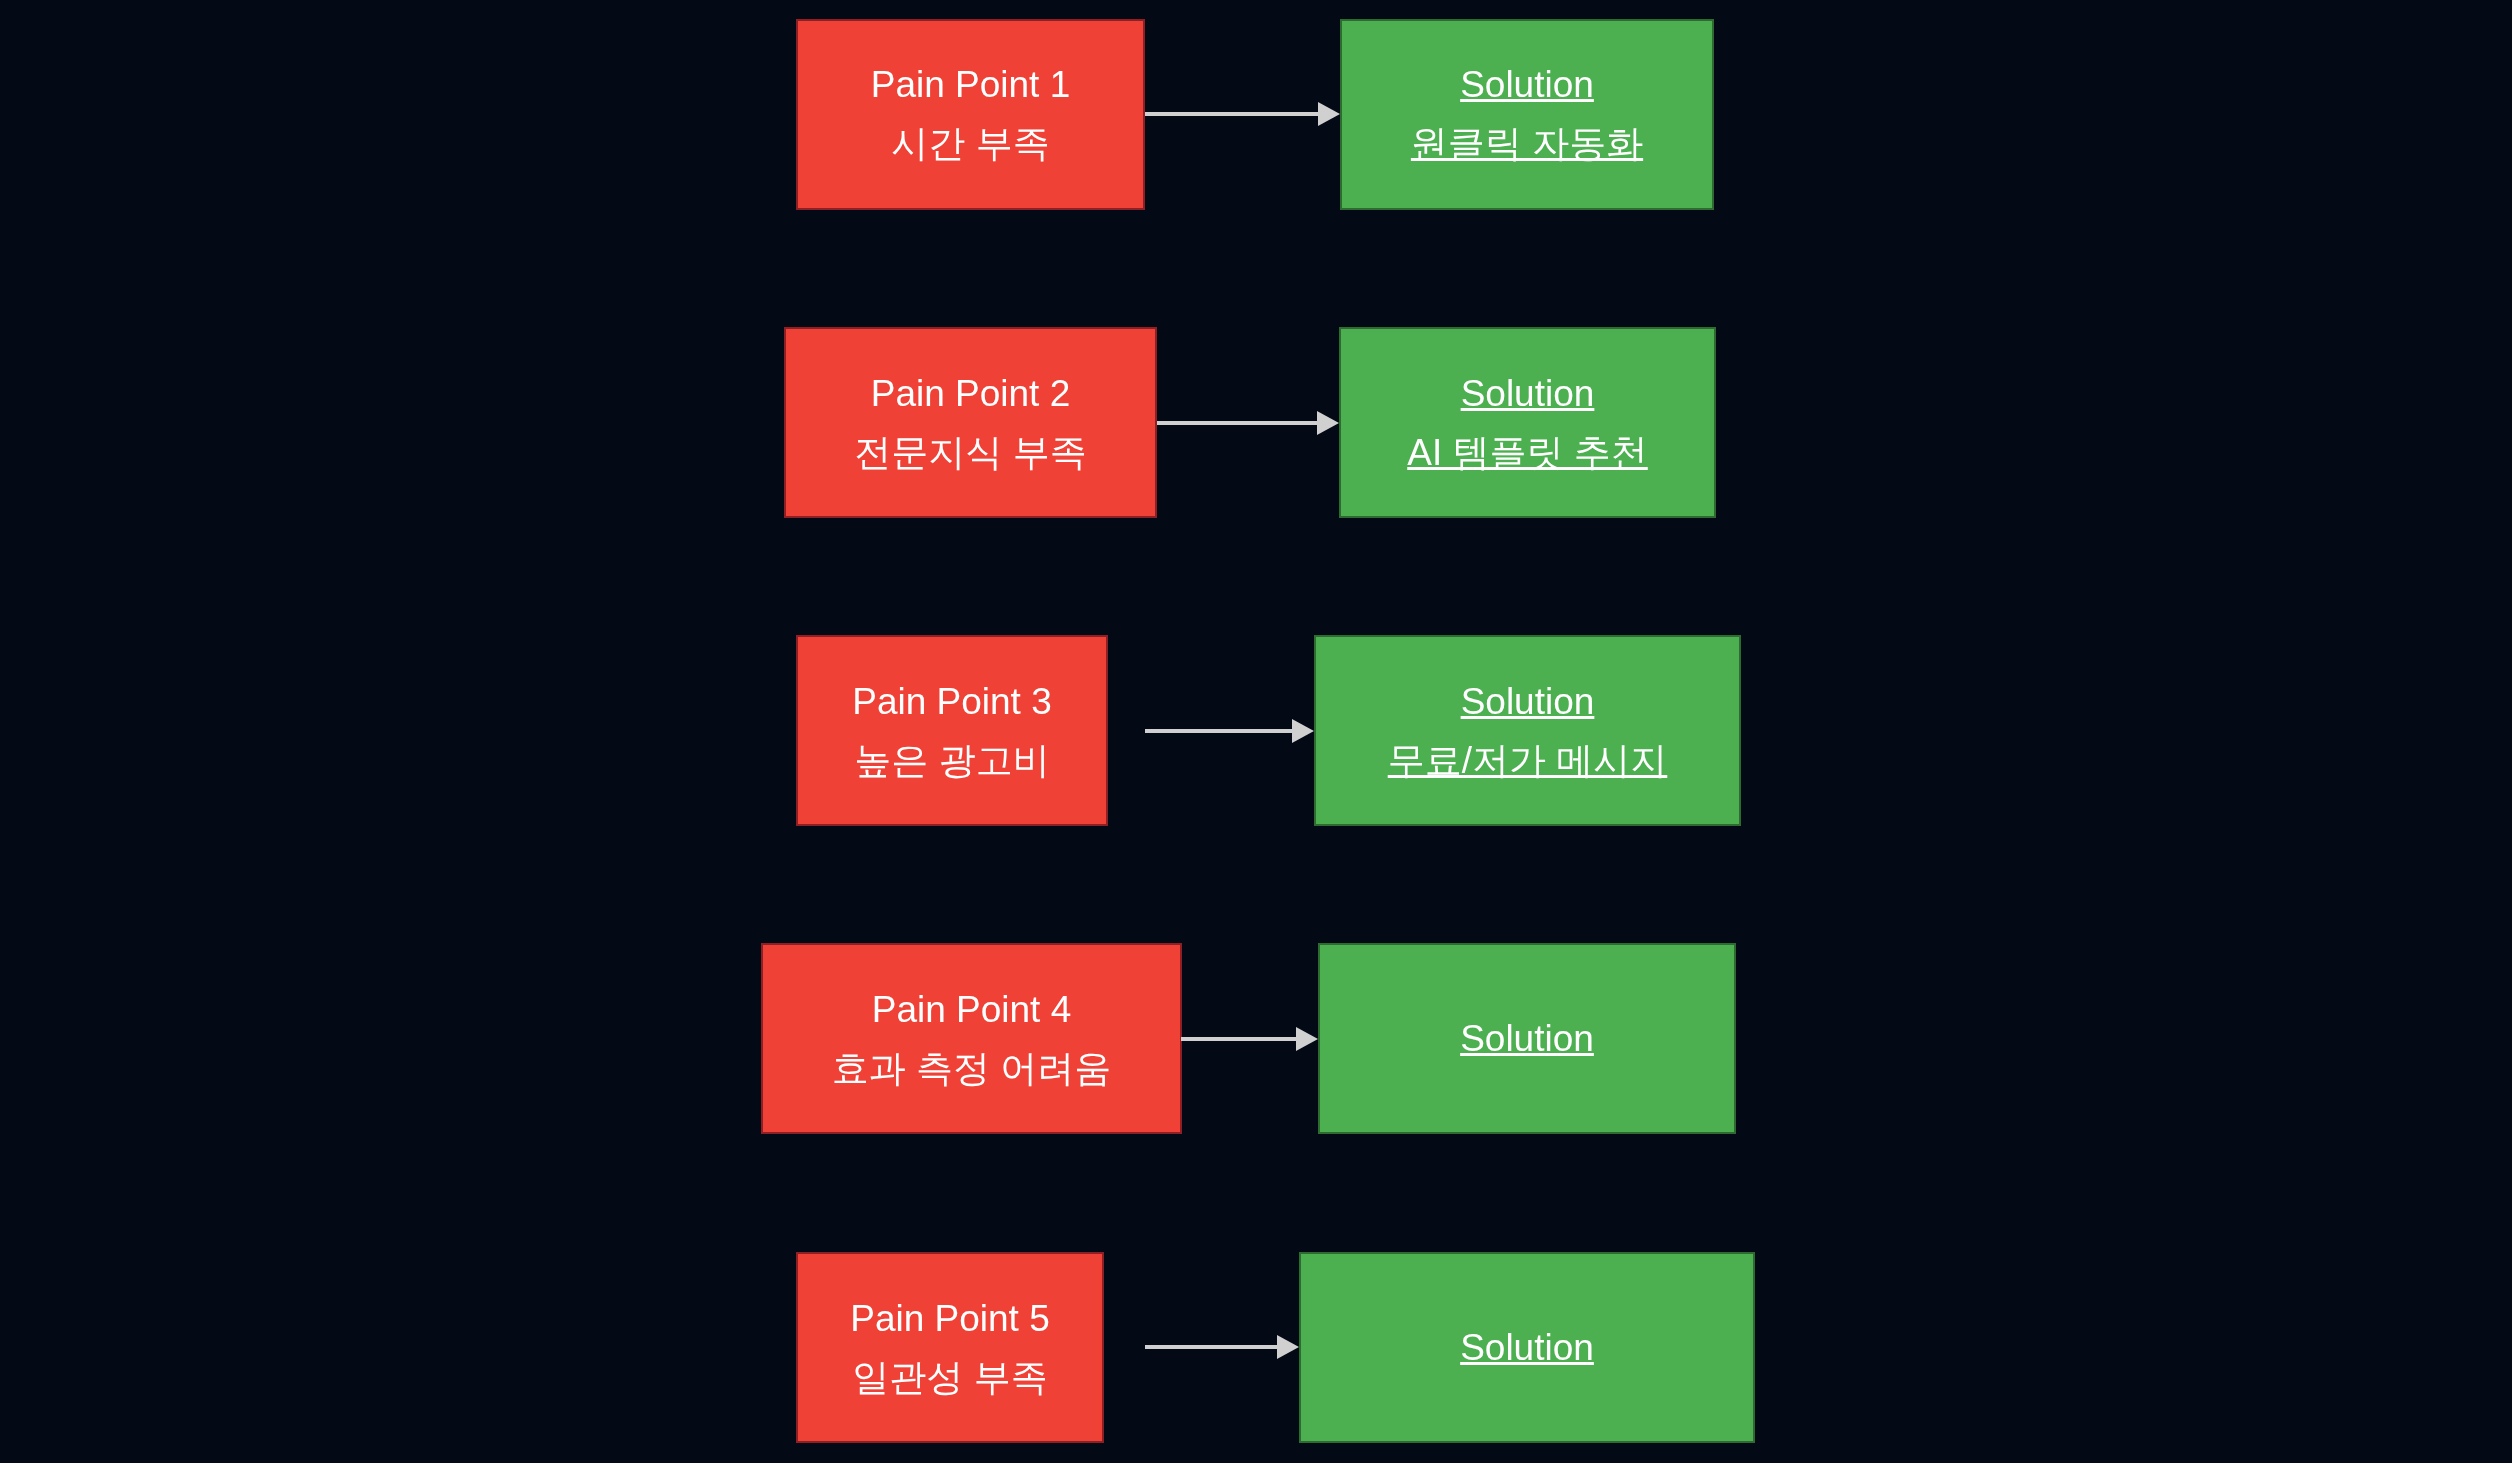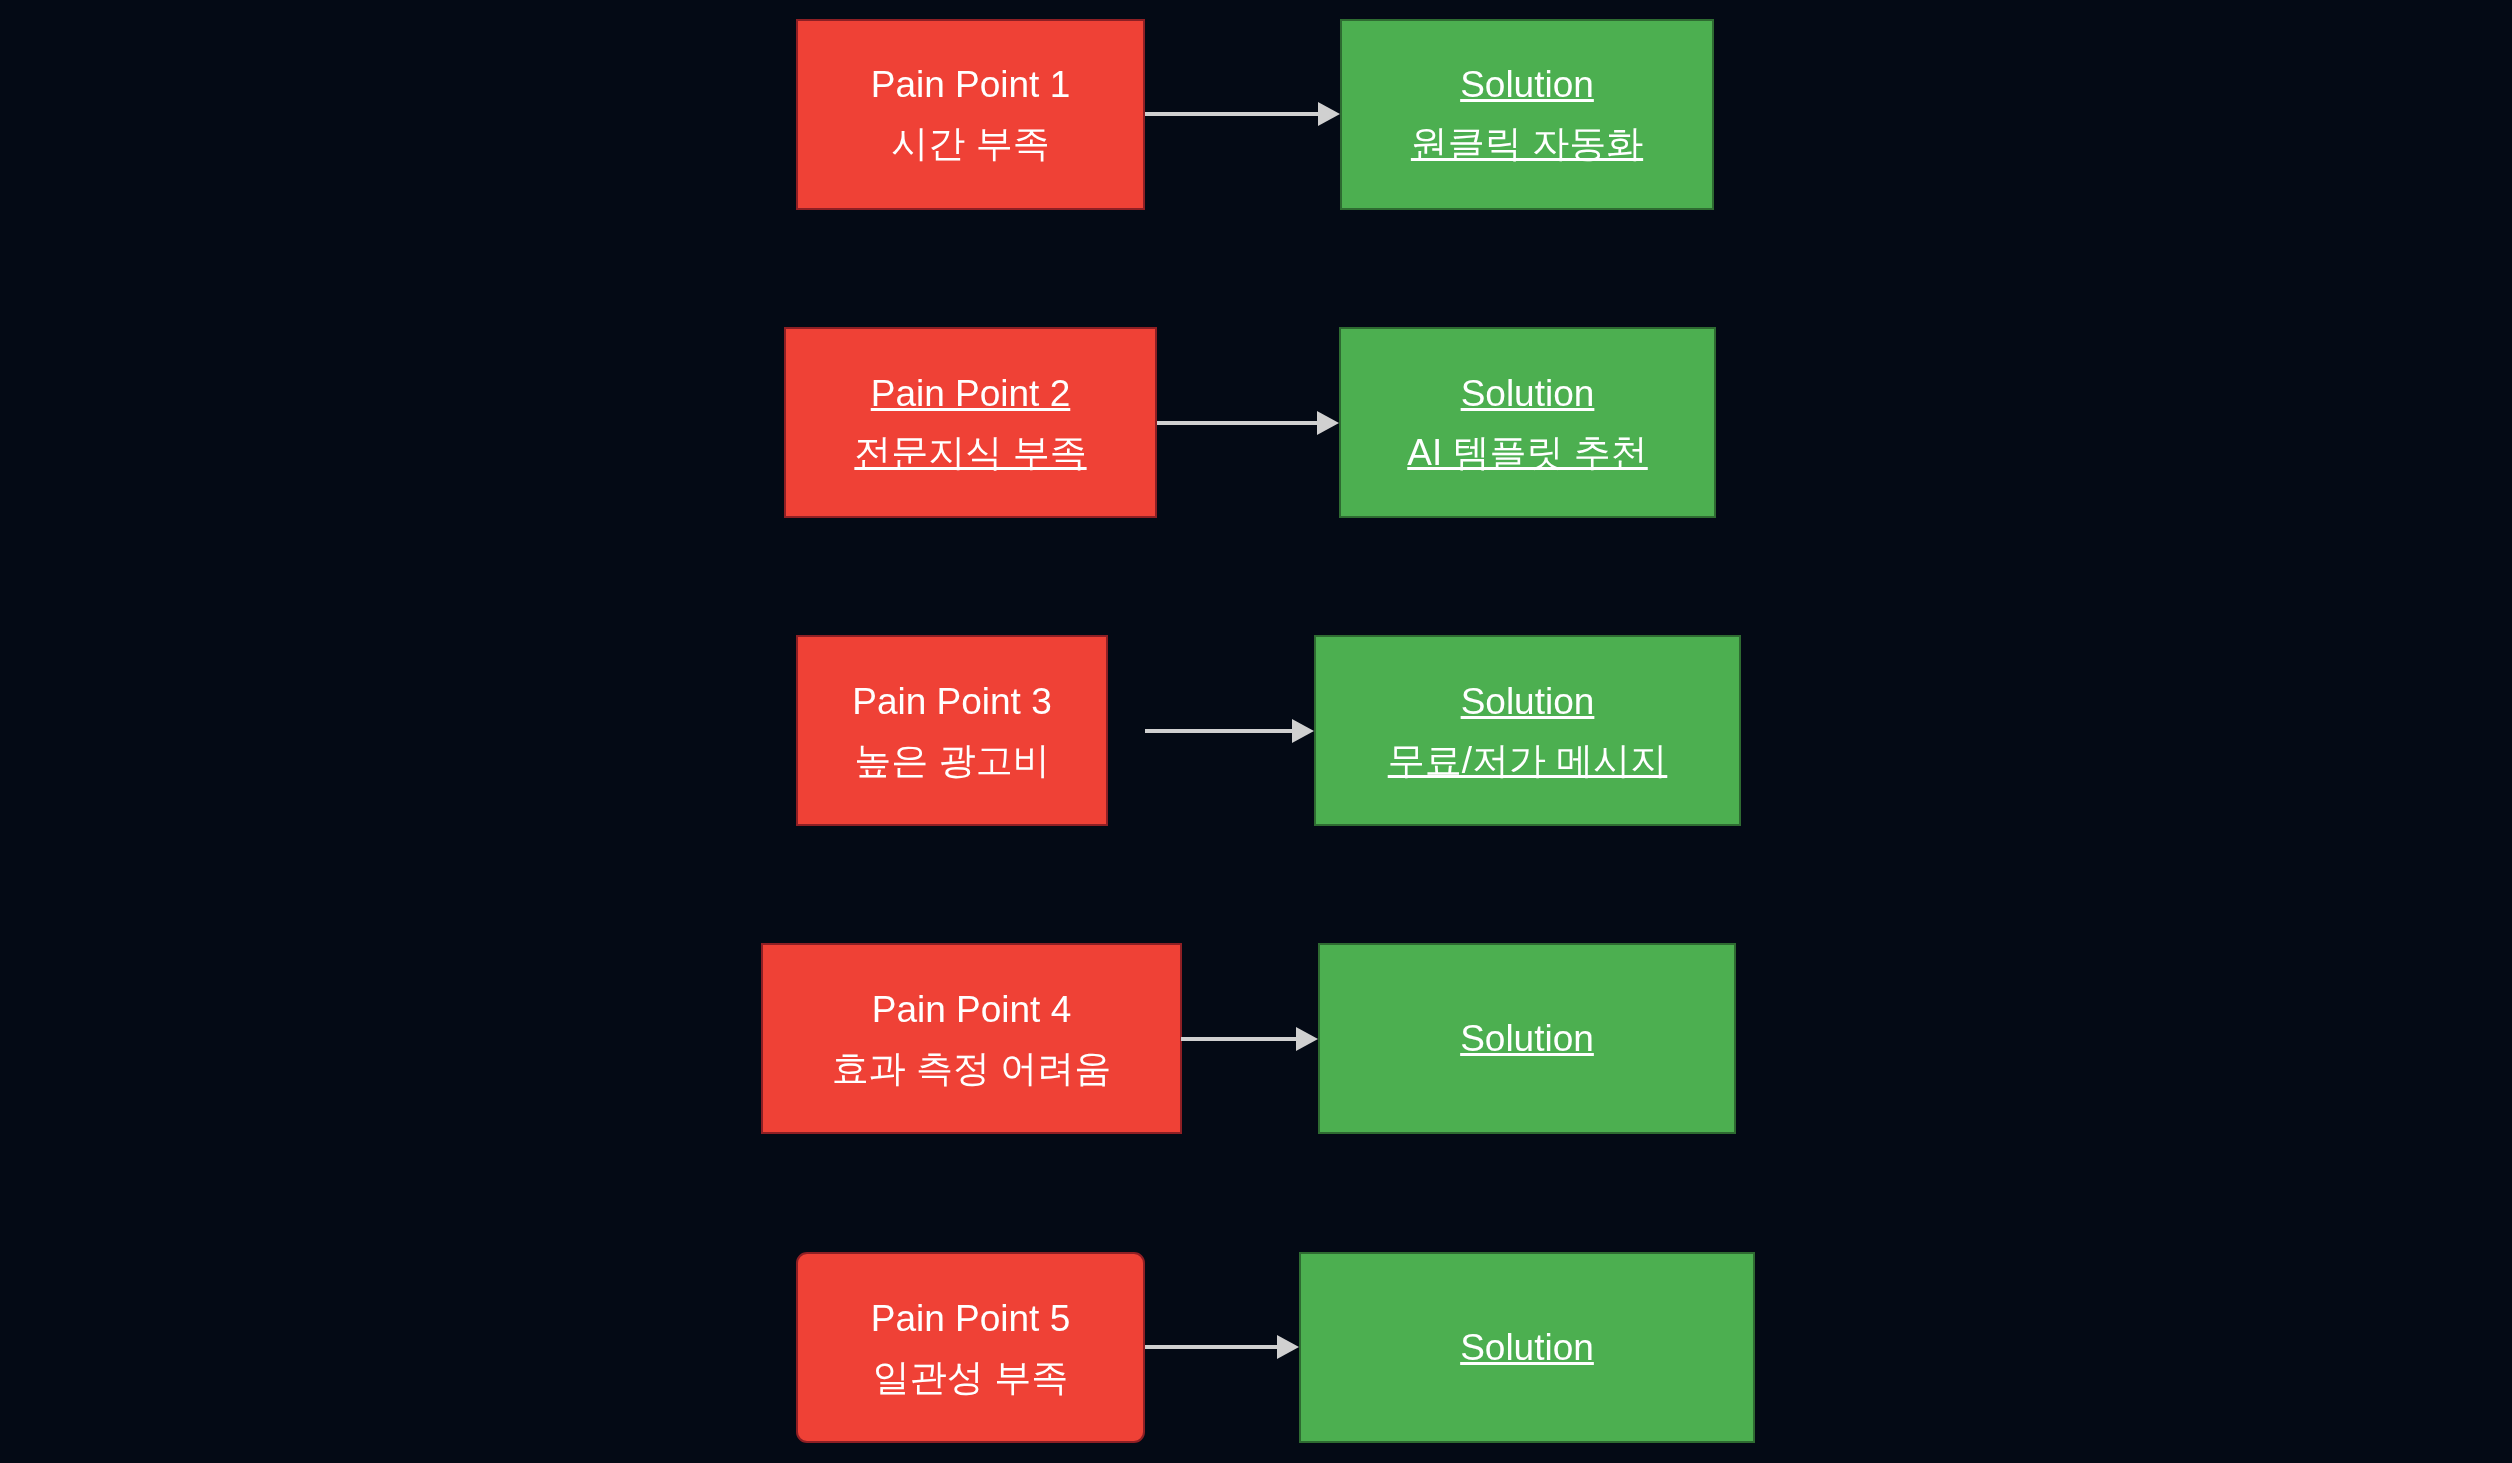--- a/index.html
+++ b/index.html
@@ -82,21 +82,21 @@
       <div class="shaft"></div>
       <div class="head"></div>
     </div>
     <div class="node solution" style="left:1340px; top:18.5px; width:374px;">
       <div>Solution</div>
       <div>원클릭 자동화</div>
     </div>
   </div>
 
   <div>
-    <div class="node pain" style="left:784px; top:327px; width:373px;text-decoration:underline;">
+    <div class="node pain" style="left:784px; top:327px; width:373px;">
       <div>Pain Point 2</div>
       <div>전문지식 부족</div>
     </div>
     <div class="arrow" style="left:1157px; top:399px; width:182px;">
       <div class="shaft"></div>
       <div class="head"></div>
     </div>
     <div class="node solution" style="left:1339px; top:327px; width:377px;">
       <div>Solution</div>
       <div>AI 템플릿 추천</div>
@@ -126,21 +126,21 @@
     <div class="arrow" style="left:1181px; top:1015px; width:137px;">
       <div class="shaft"></div>
       <div class="head"></div>
     </div>
     <div class="node solution" style="left:1318px; top:943px; width:418px;">
       <div>Solution</div>
     </div>
   </div>
 
   <div>
-    <div class="node pain" style="left:796px; top:1252px; width:349px;border-radius:11px;">
+    <div class="node pain" style="left:796px; top:1252px; width:308px;">
       <div>Pain Point 5</div>
       <div>일관성 부족</div>
     </div>
     <div class="arrow" style="left:1145px; top:1323px; width:154px;">
       <div class="shaft"></div>
       <div class="head"></div>
     </div>
     <div class="node solution" style="left:1299px; top:1252px; width:456px;">
       <div>Solution</div>
     </div>

